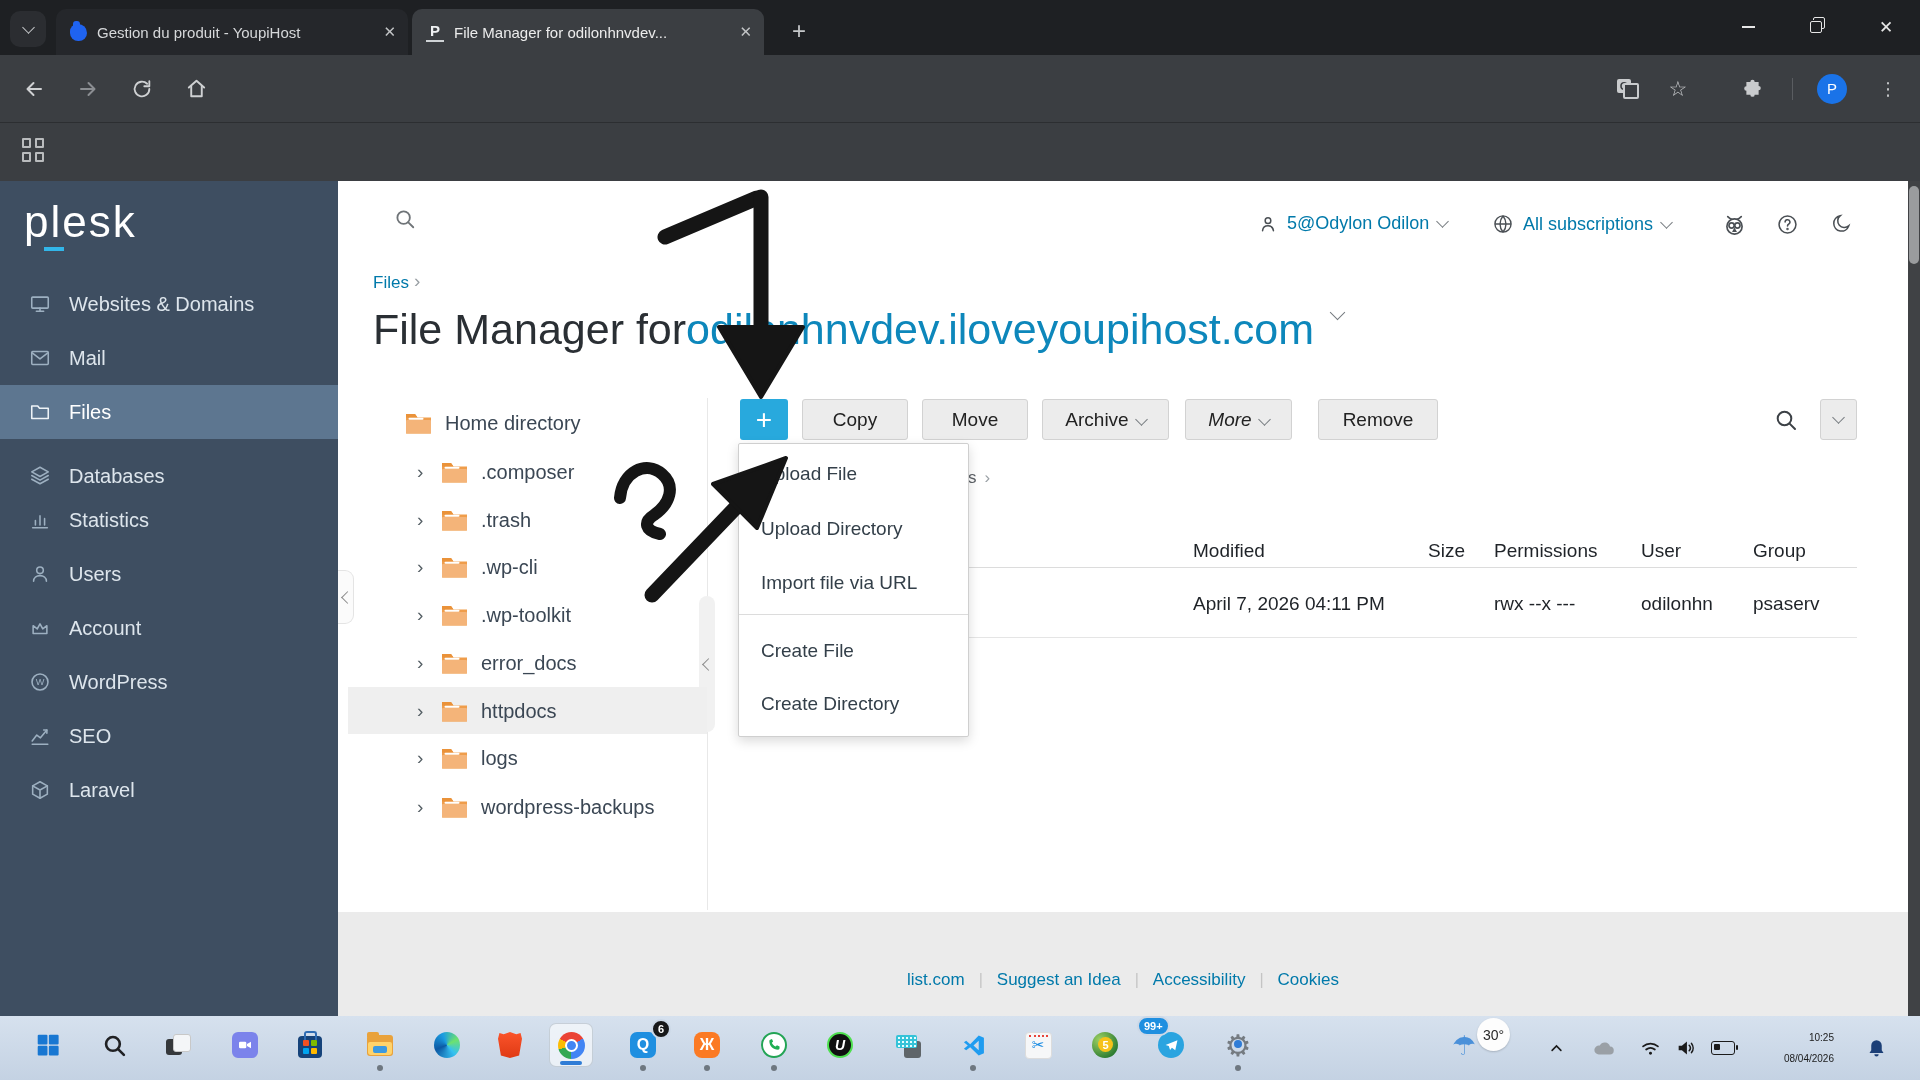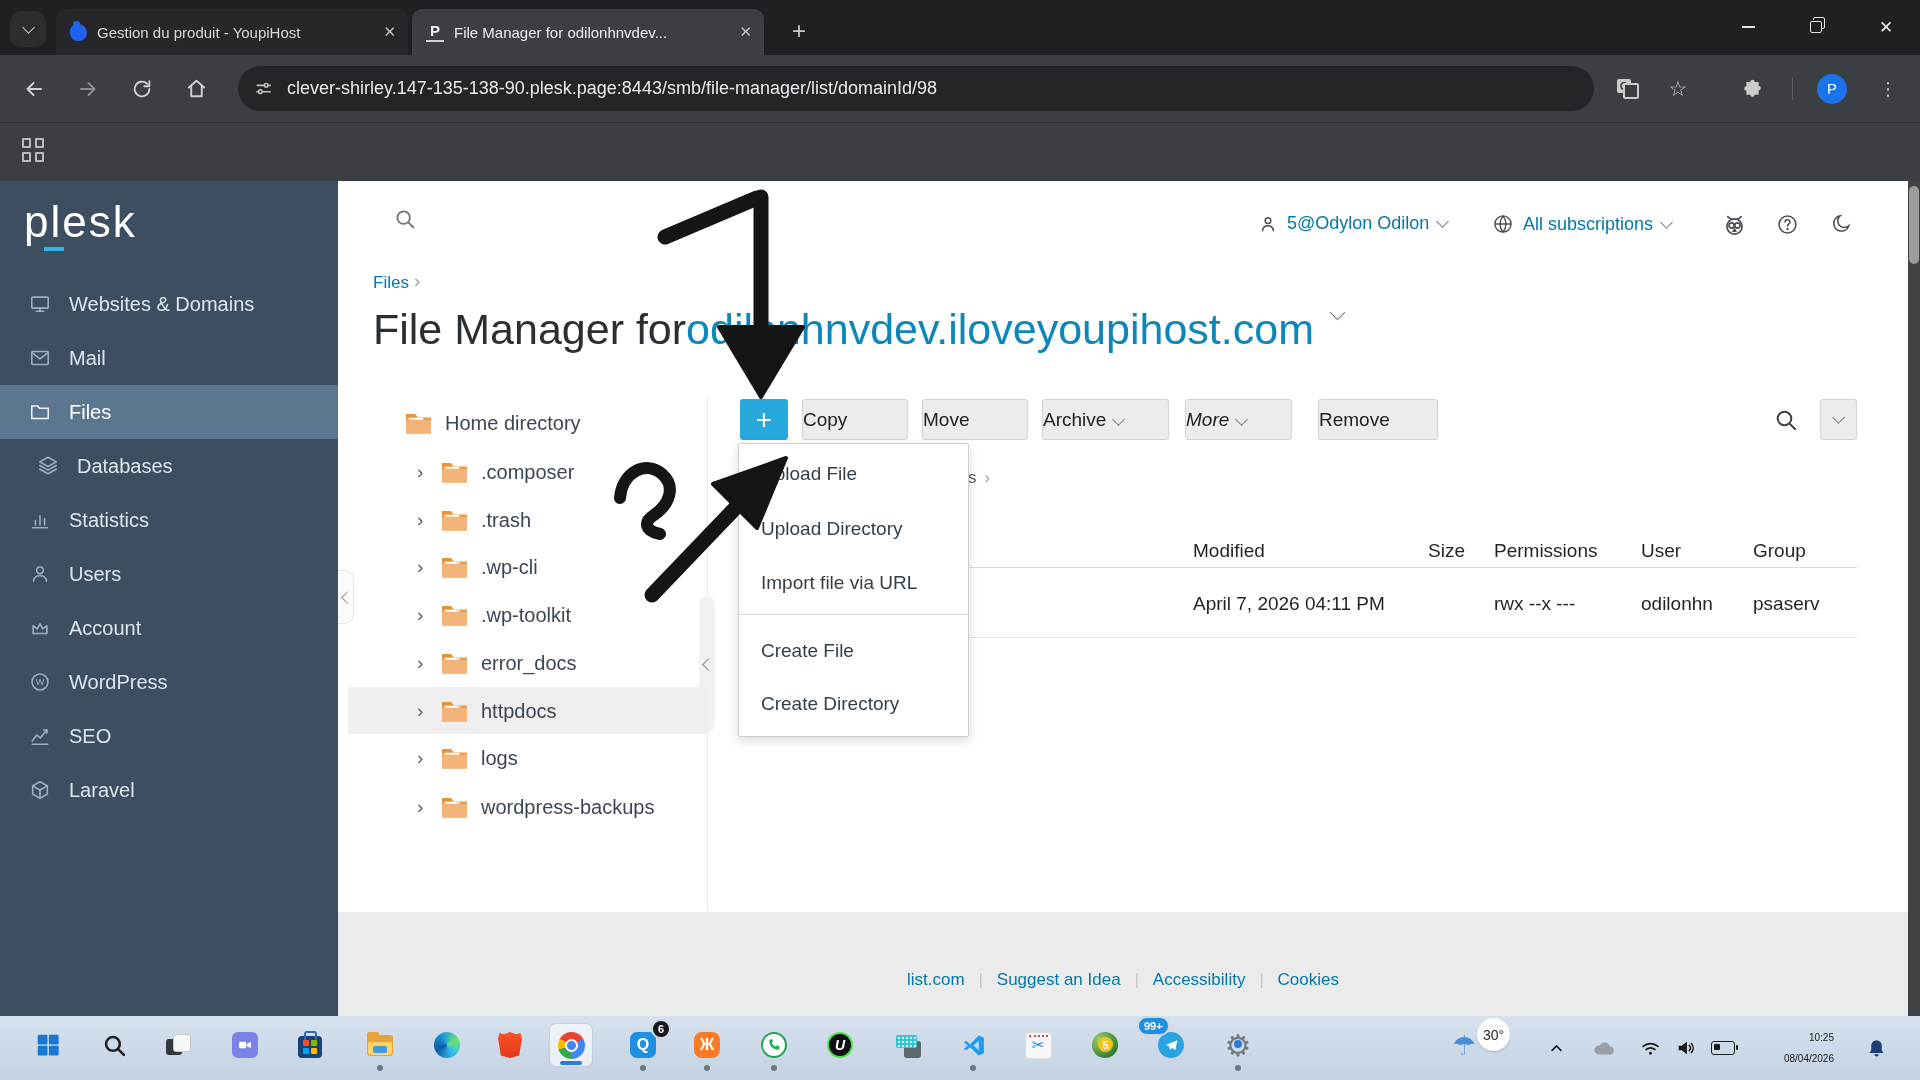--- a/index.html
+++ b/index.html
@@ -78,21 +78,21 @@
 
   .crumb{position:absolute;left:373px;top:273px;font-size:17px;color:#0079aa}
   .crumb-sep{position:absolute;left:414px;top:270px;font-size:19px;color:#9aa0a5}
   .ptitle{position:absolute;left:373px;top:305px;font-size:43px;color:#2a2f34;white-space:nowrap;display:flex;}
   .ptitle .dom{color:#0d87bb}
   .ptitle .cv{width:10px;height:10px;margin-left:18px;margin-top:2px}
 
   .addbtn{position:absolute;left:740px;top:399px;width:48px;height:41px;background:#28a9dd;border-radius:3px;color:#fff;
     font-size:28px;font-weight:300;display:flex;align-items:center;justify-content:center}
   .tbtn{position:absolute;top:399px;height:41px;background:#ececec;border:1px solid #d2d2d2;border-radius:3px;
-    box-sizing:border-box;display:flex;align-items:center;font-size:19px;color:#222;gap:10px}
+    box-sizing:border-box;display:flex;align-items:center;justify-content:center;font-size:19px;color:#222;gap:10px}
   .srch-ic{position:absolute;left:1774px;top:408px;color:#3c4146}
   .srch-chev{position:absolute;left:1820px;top:399px;width:37px;height:41px;background:#ececec;border:1px solid #d2d2d2;
     border-radius:3px;box-sizing:border-box;display:flex;align-items:center;justify-content:center}
 
   .tree-divider{position:absolute;left:707px;top:398px;width:1px;height:512px;background:#e8e8e8}
   .tree-pill{position:absolute;left:699px;top:596px;width:16px;height:136px;background:#f1f1f1;border-radius:9px;
     display:flex;align-items:center;justify-content:center}
   .tsel{position:absolute;left:348px;width:359px;height:47px;background:#efefef}
   .trow{position:absolute;display:flex;align-items:center;font-size:20px;color:#3b4754;gap:13px;height:30px}
   .tchev{font-size:19px;color:#566066;width:11px;flex:none}
@@ -217,28 +217,20 @@
           <path d="M20 12a8 8 0 1 1-2.4-5.7"></path>
           <path d="M20 3.5V9h-5.5"></path>
         </svg>
     </div>
     <div class="nicon" style="left:176px">
       <svg width="23" height="23" viewBox="0 0 24 24" fill="none" stroke="#cfd1d3" stroke-width="2" stroke-linecap="round" stroke-linejoin="round">
           <path d="M4 11 12 4l8 7"></path>
           <path d="M6.5 9.5V20h11V9.5"></path>
         </svg>
     </div>
-    <div class="urlpill">
-      <svg width="19" height="19" viewBox="0 0 24 24" fill="none" stroke="#bdbfc1" stroke-width="2" stroke-linecap="round">
-          <path d="M4 8h9M19 8h1.5M3.5 16h2M11 16h9.5"></path>
-          <circle cx="15.5" cy="8" r="2.3"></circle>
-          <circle cx="8" cy="16" r="2.3"></circle>
-        </svg>
-      <span class="urltext">clever-shirley.147-135-138-90.plesk.page:8443/smb/file-manager/list/domainId/98</span>
-    </div>
     <div class="nicon" style="left:1608px">
       <span class="translate-ic">
           <b>G</b>
           <i></i>
         </span>
     </div>
     <div class="nicon" style="left:1658px">
         <span class="star">☆</span>
       </div>
     <div class="nicon" style="left:1732px">
@@ -292,21 +284,21 @@
           <span>Mail</span>
         </div>
         <div class="snav active" style="top: 204px;">
           <span class="sicon">
             <svg width="22" height="22" viewBox="0 0 24 24" fill="none" stroke="currentColor" stroke-width="1.7" stroke-linecap="round" stroke-linejoin="round">
               <path d="M3 5.5h6.5L11.5 8H21v11H3z"></path>
             </svg>
           </span>
           <span>Files</span>
         </div>
-        <div class="snav" style="top: 258px; margin-left: 8px;">
+        <div class="snav" style="top: 268px;">
           <span class="sicon">
             <svg width="22" height="22" viewBox="0 0 24 24" fill="none" stroke="currentColor" stroke-width="1.7" stroke-linecap="round" stroke-linejoin="round">
               <path d="M12 2.5l9 5-9 5-9-5z"></path>
               <path d="M3 11.5l9 5 9-5M3 15.5l9 5 9-5"></path>
             </svg>
           </span>
           <span>Databases</span>
         </div>
         <div class="snav" style="top: 312px;">
           <span class="sicon">

